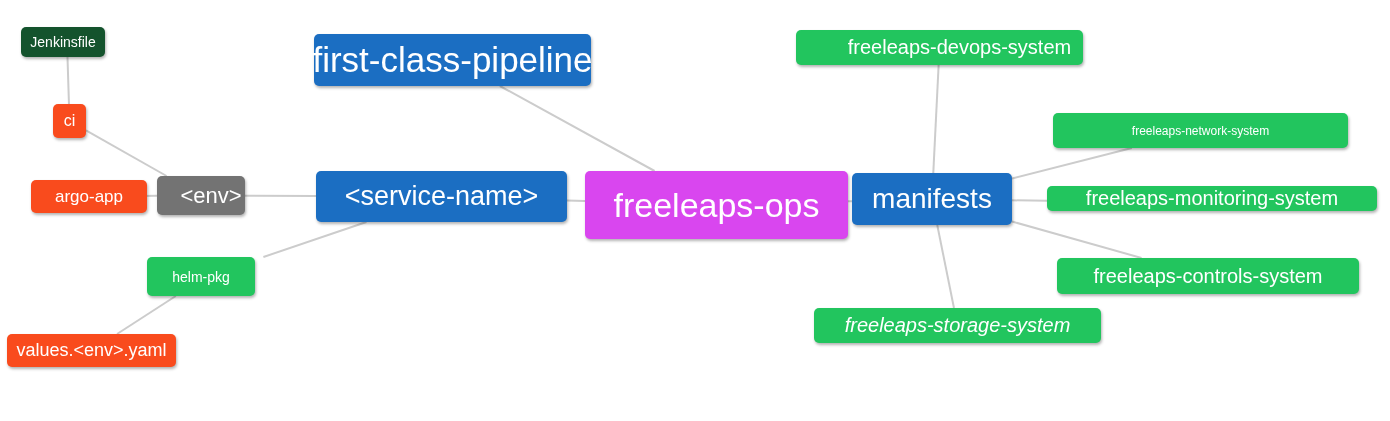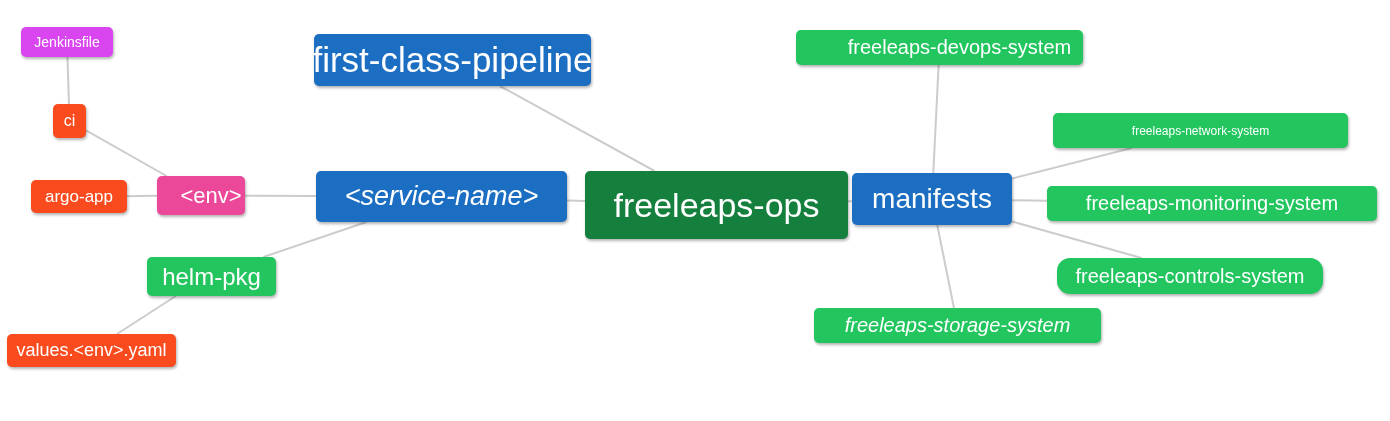--- a/index.html
+++ b/index.html
@@ -52,29 +52,29 @@
       <line x1="499.8379310344828" y1="86" x2="654.596551724138" y2="171" stroke="#cccccc" stroke-width="2"></line>
       <line x1="567" y1="200.3790909090909" x2="585" y2="200.93545454545455" stroke="#cccccc" stroke-width="2"></line>
       <line x1="848" y1="201.33874709976797" x2="852" y2="201.22737819025522" stroke="#cccccc" stroke-width="2"></line>
       <line x1="933.2871287128713" y1="173" x2="938.6336633663366" y2="65" stroke="#cccccc" stroke-width="2"></line>
       <line x1="1012" y1="178.5903165735568" x2="1131.905109489051" y2="148" stroke="#cccccc" stroke-width="2"></line>
       <line x1="1012" y1="200.28571428571428" x2="1047" y2="200.84821428571428" stroke="#cccccc" stroke-width="2"></line>
       <line x1="1012" y1="221.52285191956125" x2="1141.564935064935" y2="258" stroke="#cccccc" stroke-width="2"></line>
       <line x1="937.2411067193676" y1="225" x2="953.9723320158103" y2="308" stroke="#cccccc" stroke-width="2"></line>
     </svg>
   <div id="nodes">
-      <div class="node" style="left: 21px; top: 27px; width: 92px; height: 30px; font-size: 14px; background: #d946ef;">Jenkinsfile</div>
+      <div class="node" style="left: 21px; top: 27px; width: 84px; height: 30px; font-size: 14px; background: #14532d;">Jenkinsfile</div>
       <div class="node" style="left: 53px; top: 104px; width: 33px; height: 34px; font-size: 16px; background: rgb(249, 75, 29);">ci</div>
-      <div class="node" style="left: 31px; top: 180px; width: 96px; height: 33px; font-size: 17px; background: rgb(249, 75, 29); text-align: center;">argo-app</div>
-      <div class="node" style="left: 157px; top: 176px; width: 88px; height: 39px; font-size: 22px; background: #ec4899; padding-left: 20px;">&lt;env&gt;</div>
-      <div class="node" style="left: 147px; top: 257px; width: 129px; height: 39px; font-size: 24px; background: rgb(34, 197, 94);">helm-pkg</div>
+      <div class="node" style="left: 31px; top: 180px; width: 116px; height: 33px; font-size: 17px; background: rgb(249, 75, 29); text-align: center;">argo-app</div>
+      <div class="node" style="left: 157px; top: 176px; width: 88px; height: 39px; font-size: 22px; background: #737373; padding-left: 20px;">&lt;env&gt;</div>
+      <div class="node" style="left: 147px; top: 257px; width: 108px; height: 39px; font-size: 14px; background: rgb(34, 197, 94);">helm-pkg</div>
       <div class="node" style="left: 7px; top: 334px; width: 169px; height: 33px; font-size: 18px; background: rgb(249, 75, 29);">values.&lt;env&gt;.yaml</div>
       <div class="node" style="left: 314px; top: 34px; width: 277px; height: 52px; font-size: 35px; background: rgb(27, 110, 194);">first-class-pipeline</div>
-      <div class="node" style="left: 316px; top: 171px; width: 251px; height: 51px; font-size: 27px; background: rgb(27, 110, 194); font-style: italic;">&lt;service-name&gt;</div>
-      <div class="node" style="left: 585px; top: 171px; width: 263px; height: 68px; font-size: 34px; background: #15803d;">freeleaps-ops</div>
+      <div class="node" style="left: 316px; top: 171px; width: 251px; height: 51px; font-size: 27px; background: rgb(27, 110, 194);">&lt;service-name&gt;</div>
+      <div class="node" style="left: 585px; top: 171px; width: 263px; height: 68px; font-size: 34px; background: #d946ef;">freeleaps-ops</div>
       <div class="node" style="left: 852px; top: 173px; width: 160px; height: 52px; font-size: 28px; background: rgb(27, 110, 194);">manifests</div>
       <div class="node" style="left: 796px; top: 30px; width: 287px; height: 35px; font-size: 20px; background: rgb(34, 197, 94); padding-left: 40px;">freeleaps-devops-system</div>
       <div class="node" style="left: 1053px; top: 113px; width: 295px; height: 35px; font-size: 12px; background: rgb(34, 197, 94);">freeleaps-network-system</div>
-      <div class="node" style="left: 1047px; top: 186px; width: 330px; height: 35px; font-size: 20px; background: rgb(34, 197, 94);">freeleaps-monitoring-system</div>
-      <div class="node" style="left: 1057px; top: 258px; width: 266px; height: 36px; font-size: 20px; background: rgb(34, 197, 94); border-radius: 13px;">freeleaps-controls-system</div>
+      <div class="node" style="left: 1047px; top: 186px; width: 330px; height: 25px; font-size: 20px; background: rgb(34, 197, 94);">freeleaps-monitoring-system</div>
+      <div class="node" style="left: 1057px; top: 258px; width: 302px; height: 36px; font-size: 20px; background: rgb(34, 197, 94);">freeleaps-controls-system</div>
       <div class="node" style="left: 814px; top: 308px; width: 287px; height: 35px; font-size: 20px; background: rgb(34, 197, 94); font-style: italic;">freeleaps-storage-system</div>
     </div>
 </div>
 
 </body></html>

